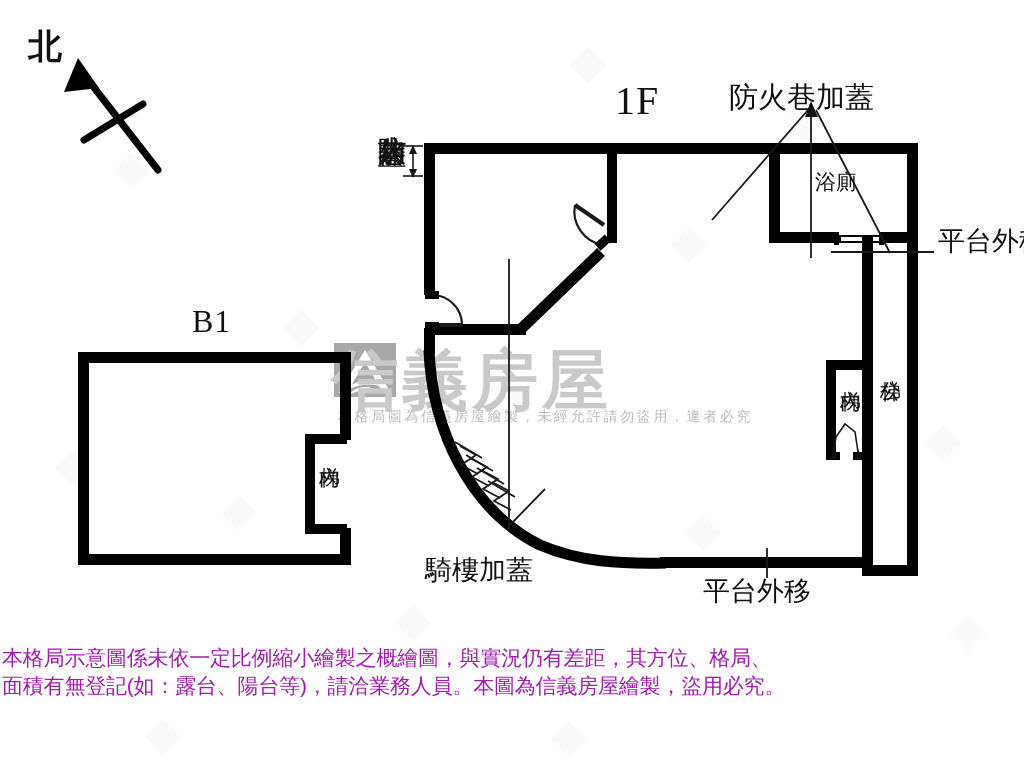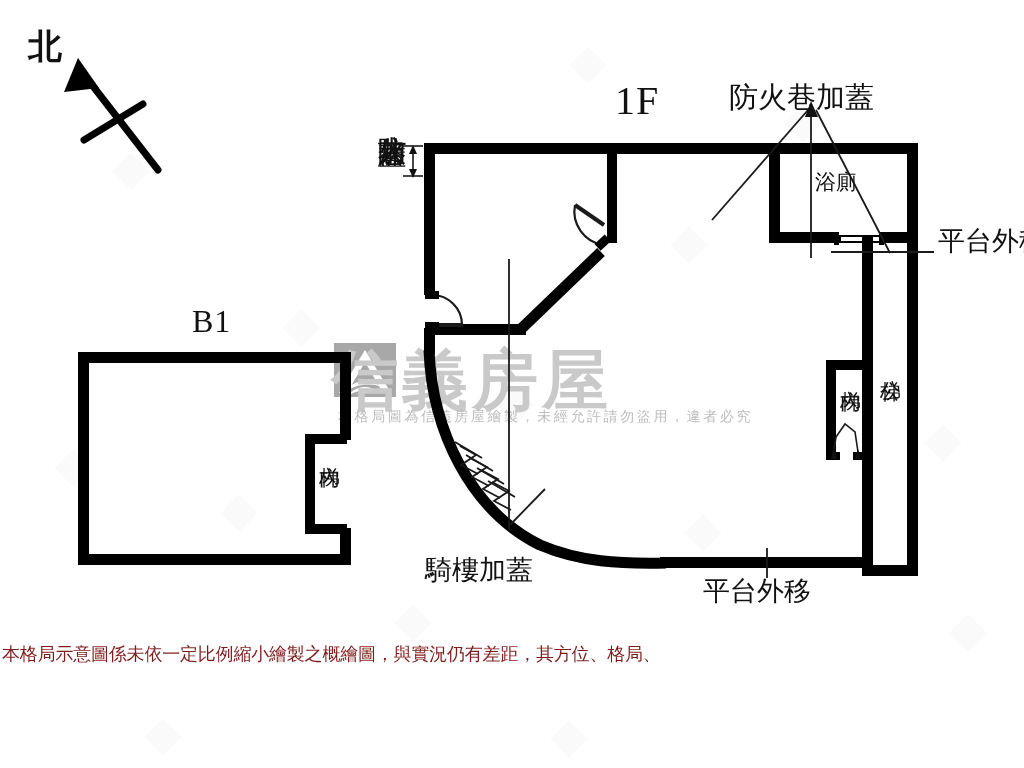--- a/index.html
+++ b/index.html
@@ -62,25 +62,25 @@
     font-size: 27px;
   }
   .lbl-room {
     font-size: 21px;
   }
   #disclaimer {
     position: absolute;
     left: 2px;
     top: 644px;
     width: 1020px;
-    font-size: 18px;
+    font-size: 21px;
     line-height: 1.32;
     letter-spacing: -0.2px;
-    color: #7f1d1d;
-    font-family: Liberation Mono, monospace;
+    color: #a21caf;
+    font-family: Liberation Sans, sans-serif;
   }
   #disclaimer p { margin: 0; }
   .wm {
     position: absolute;
     pointer-events: none;
   }
   #watermark-brand {
     left: 332px;
     top: 336px;
     font-size: 66px;
@@ -288,15 +288,16 @@
   <div class="lbl lbl-mid" style="left:425px; top:525px;margin-top:32px;">騎樓加蓋</div>
 
   <div class="lbl lbl-vert lbl-room" style="left:839px; top:374px; height:66px;">內梯</div>
 
   <div class="lbl lbl-vert lbl-room" style="left:879px; top:364px; height:66px;">公梯</div>
 
   <div class="lbl lbl-vert lbl-room" style="left:318px; top:450px; height:66px;">內梯</div>
 
   <div id="disclaimer">
     <p>本格局示意圖係未依一定比例縮小繪製之概繪圖，與實況仍有差距，其方位、格局、</p>
+    <p>面積有無登記(如：露台、陽台等)，請洽業務人員。本圖為信義房屋繪製，盜用必究。</p>
   </div>
 
 </div>
 
 </body></html>

